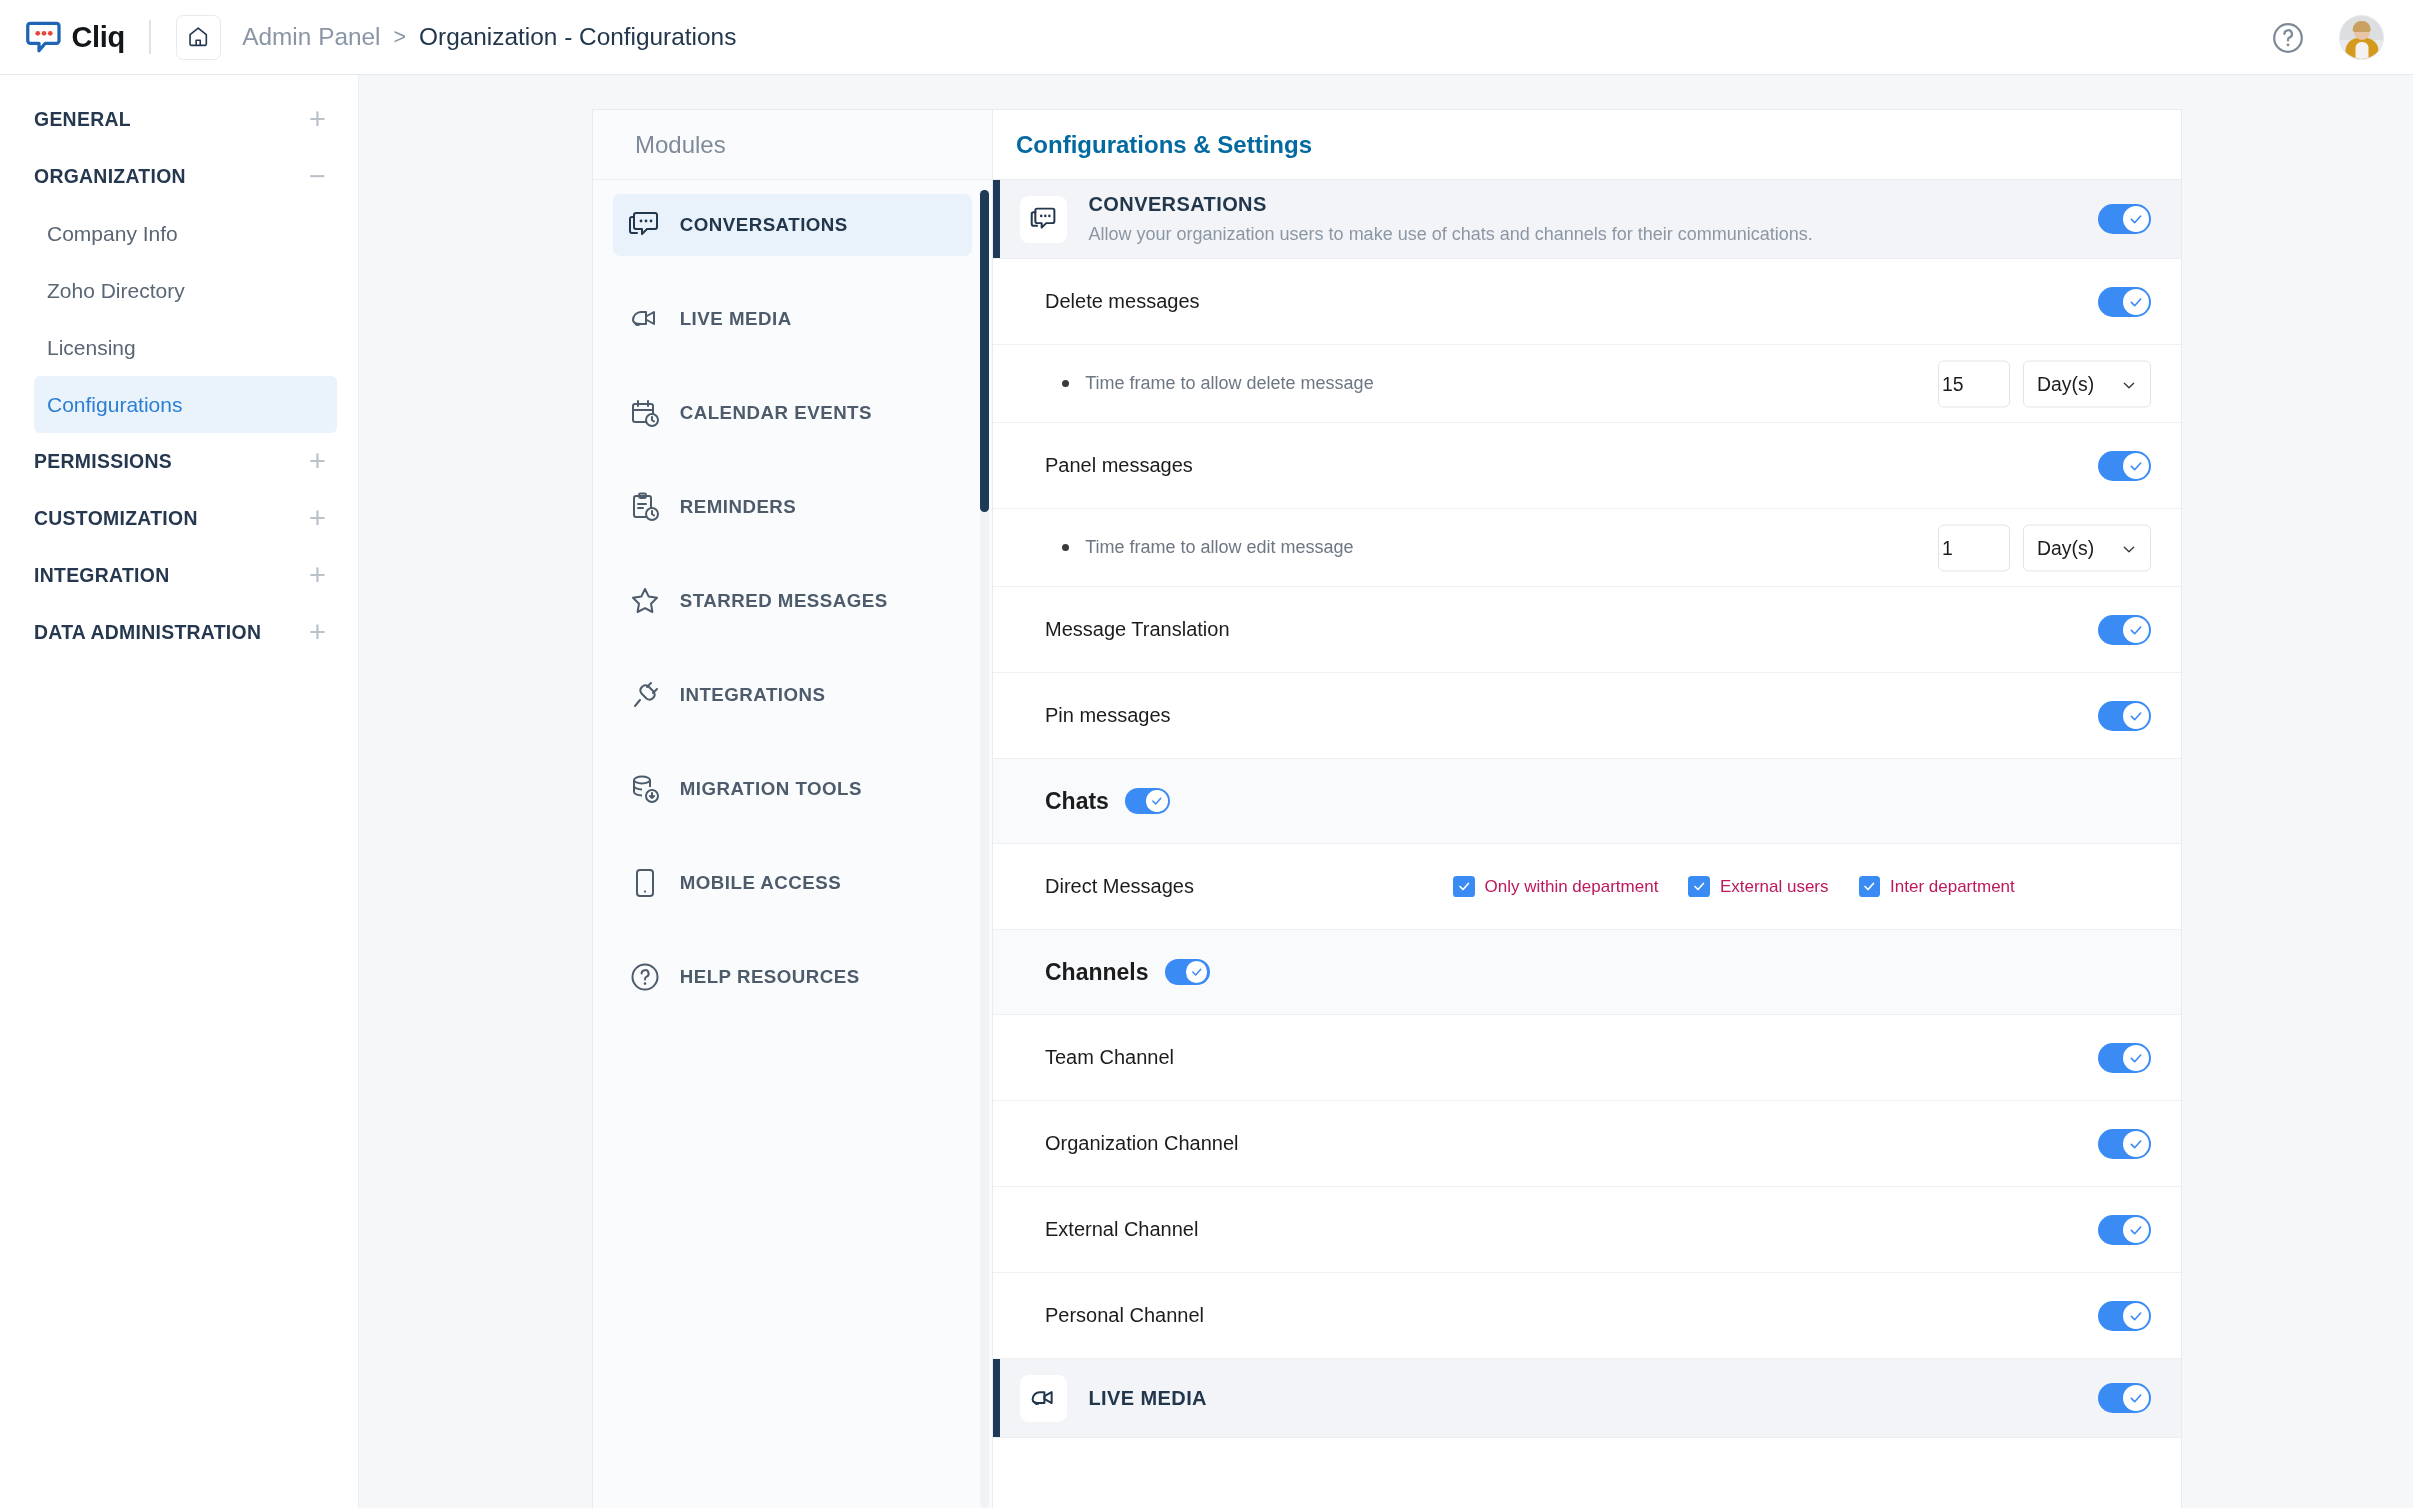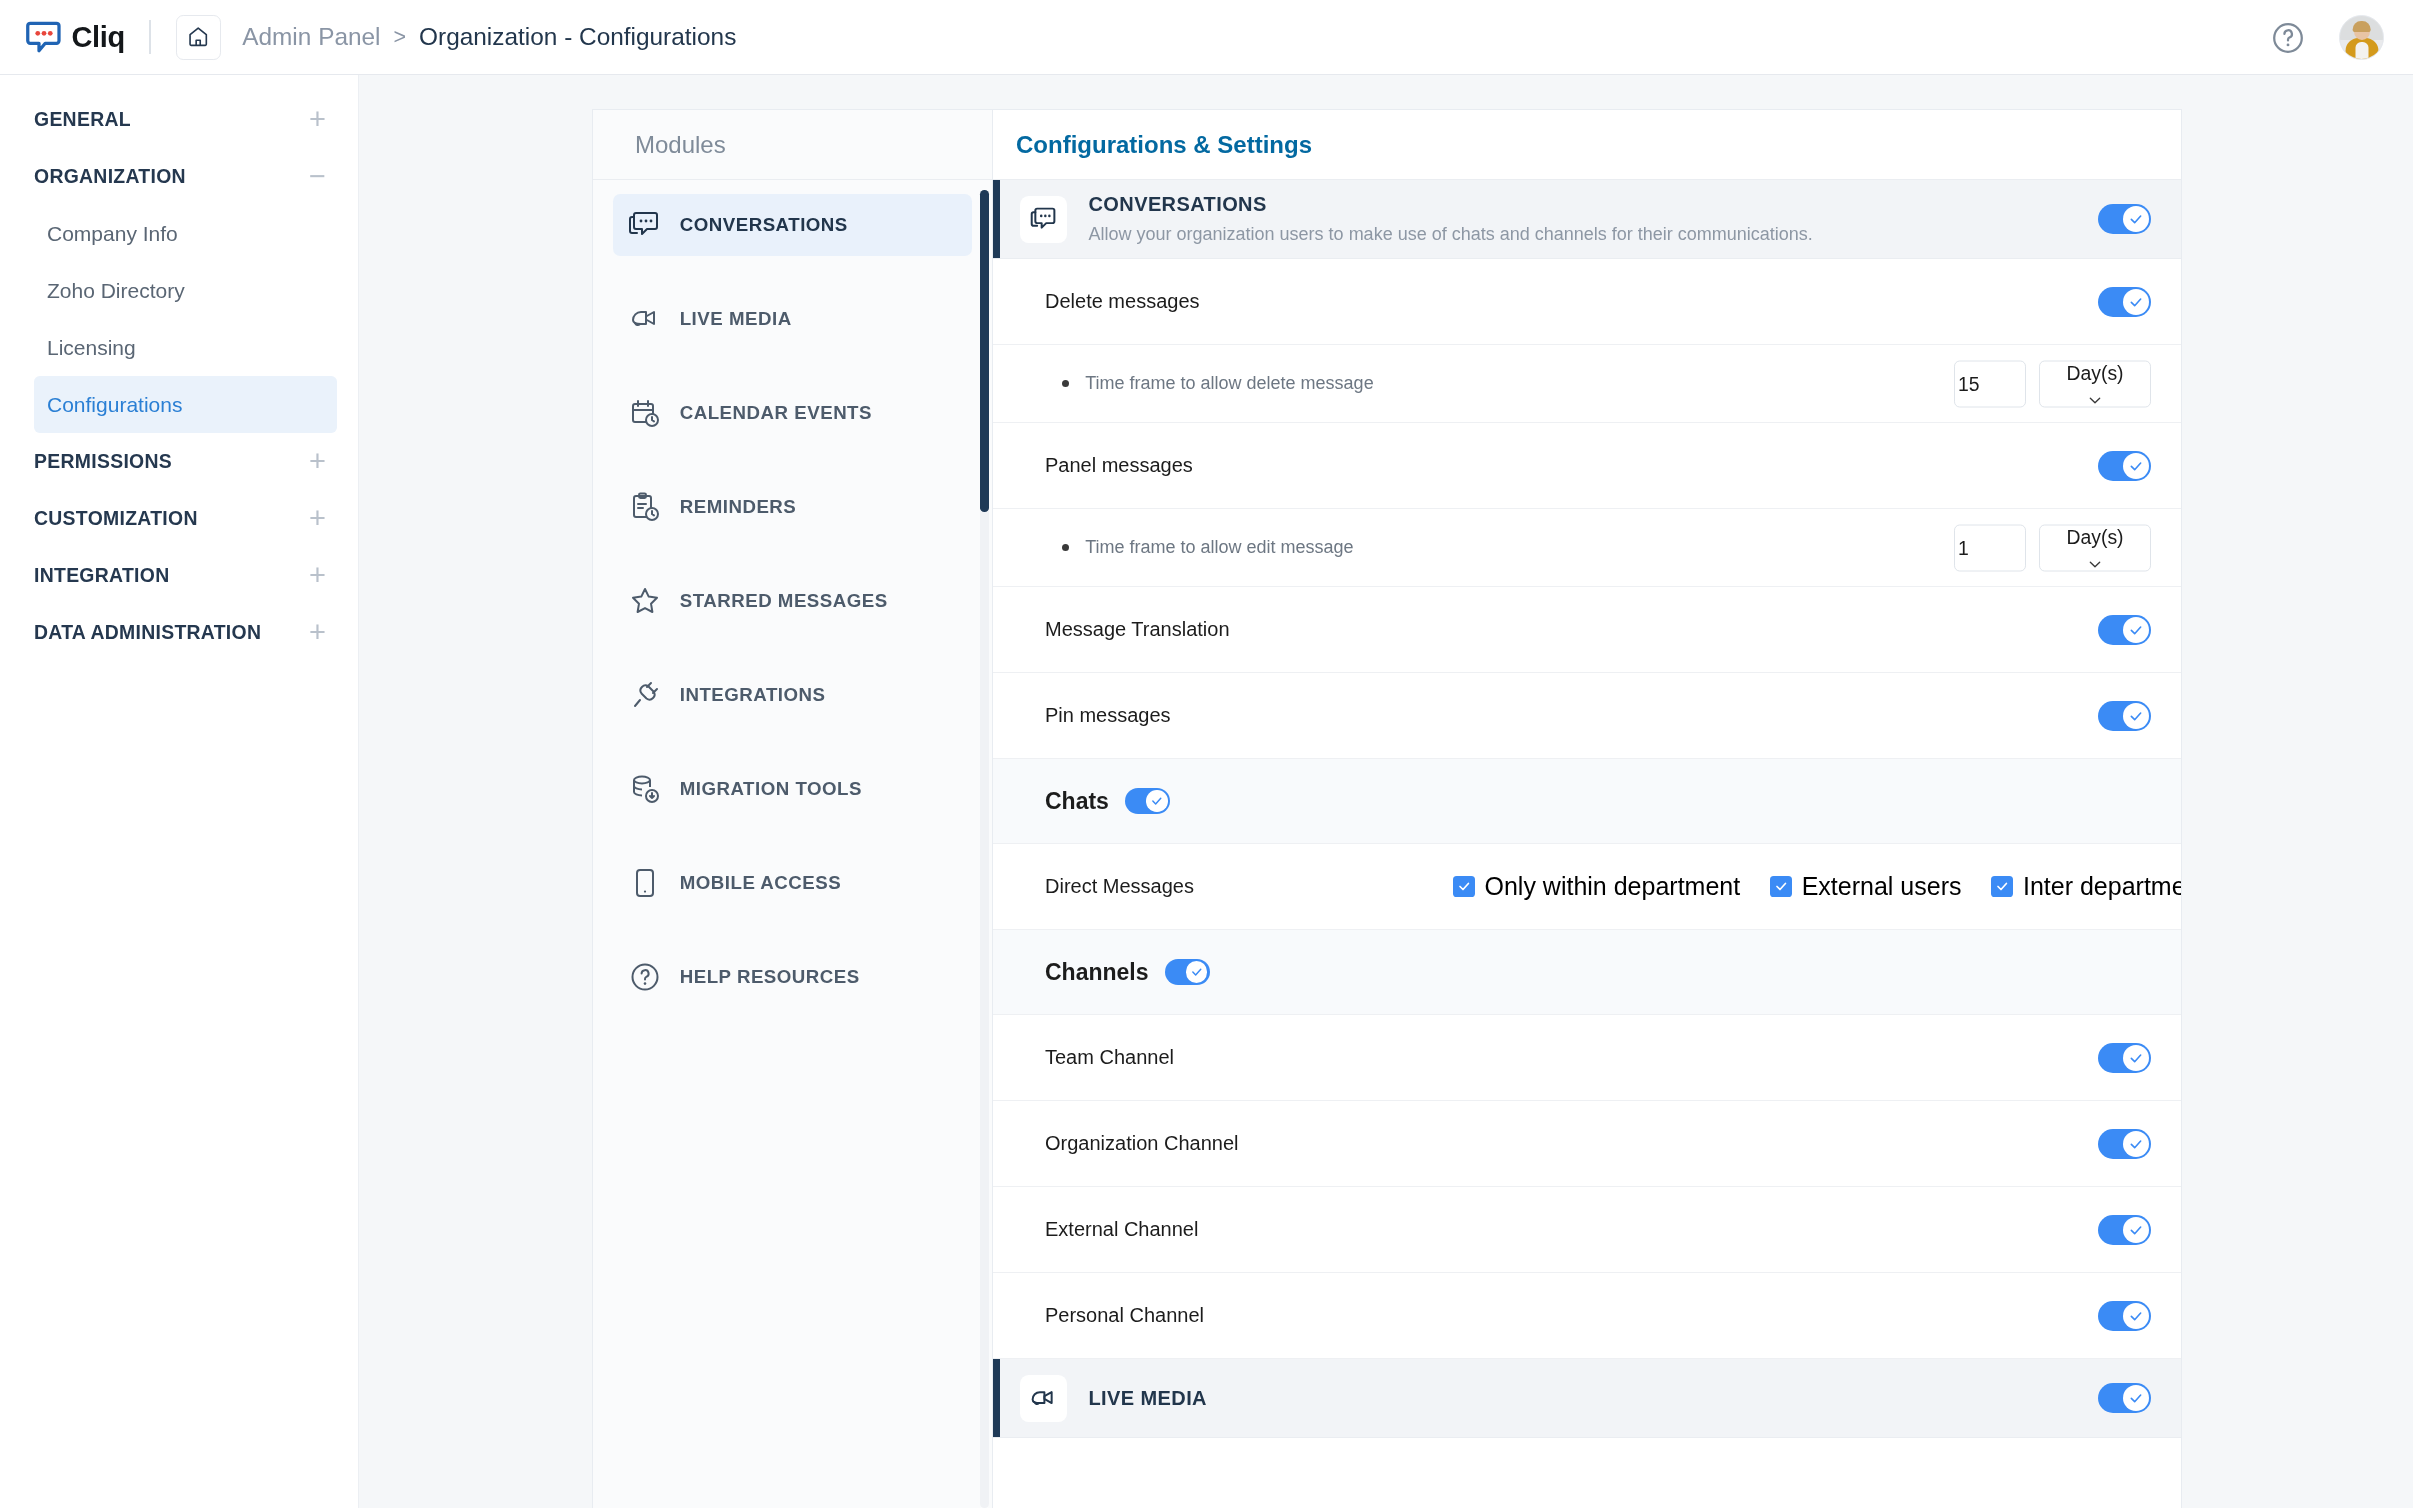--- a/index.html
+++ b/index.html
@@ -171,43 +171,43 @@
   .subrow-ctrl {
     position: absolute; right: 30px; top: 50%; transform: translateY(-50%);
     display: flex; align-items: center; gap: 13px;
   }
   .num-box {
     width: 72px; height: 47px; border: 1.4px solid #dfe4ea; border-radius: 5.7px;
     display: flex; align-items: center; padding-left: 3px;
     font-size: 19.4px; color: #1c1c1c; background: #fff;
   }
   .unit-box {
-    width: 112px; height: 47px; border: 1.4px solid #dfe4ea; border-radius: 5.7px;
+    width: 128px; height: 47px; border: 1.4px solid #dfe4ea; border-radius: 5.7px;
     display: flex; align-items: center; justify-content: space-between;
-    padding: 0 13px; font-size: 19.4px; color: #1c1c1c; background: #fff; flex-direction: column;
+    padding: 0 13px; font-size: 19.4px; color: #1c1c1c; background: #fff;
   }
   .chev { width: 16px; height: 16px; }
 
   
   .ghead {
     display: flex; align-items: center; gap: 16px;
     height: 85px; padding-left: 52px; background: #f8fafc;
     border-bottom: 1.4px solid #eef0f3;
   }
   .ghead-label { font-size: 23px; font-weight: 700; color: #1c1c1c; }
 
   
   .cbset { position: absolute; left: 460px; display: flex; align-items: center; gap: 30px; }
   .cbitem { display: flex; align-items: center; gap: 10px; }
   .cbbox {
     width: 21.5px; height: 21.5px; border-radius: 3.6px; background: #3b8bf5;
     display: flex; align-items: center; justify-content: center; flex: 0 0 21.5px;
   }
   .cbbox svg { width: 14.4px; height: 14.4px; }
-  .cblabel { font-size: 25px; color: #000000; white-space: nowrap; }
+  .cblabel { font-size: 17px; color: #be185d; white-space: nowrap; }
 
   
   .toggle {
     width: 53px; height: 30px; border-radius: 15px; background: #3b8bf5;
     display: flex; align-items: center; justify-content: flex-end;
     padding-right: 2.2px; flex: 0 0 53px;
   }
   .toggle .knob {
     width: 26px; height: 26px; border-radius: 50%; background: #fff;
     display: flex; align-items: center; justify-content: center;

